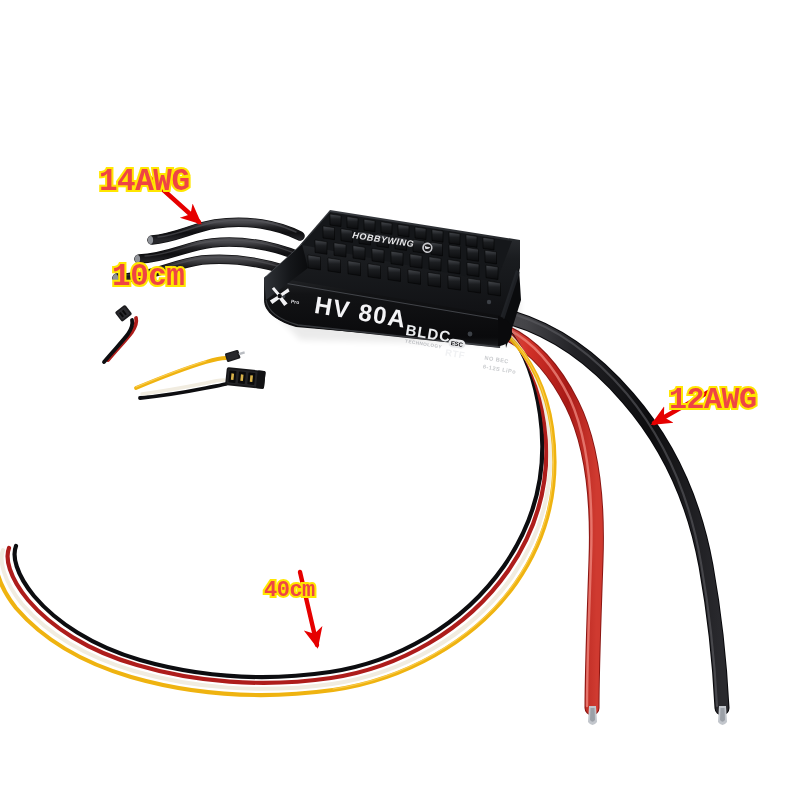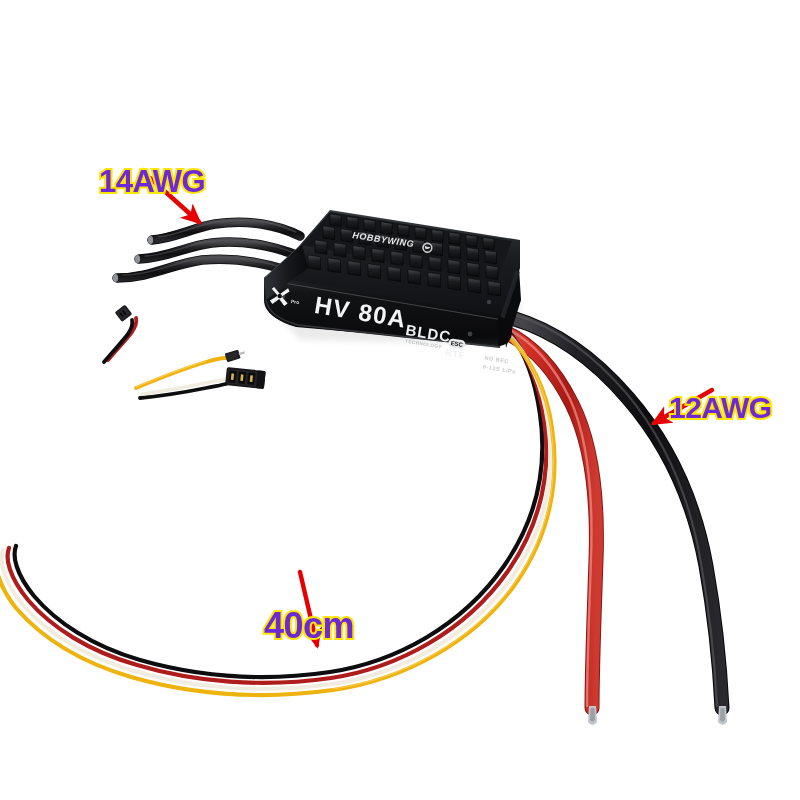--- a/index.html
+++ b/index.html
@@ -19,49 +19,49 @@
     overflow: hidden;
   }
   #scene {
     position: absolute;
     inset: 0;
     width: 800px;
     height: 800px;
   }
   .annot {
     position: absolute;
-    font-family: Liberation Sans, sans-serif;
+    font-family: Liberation Mono, monospace;
     font-weight: bold;
-    color: #6d28d9;
+    color: #ef4444;
     line-height: 1.02;
     white-space: pre;
     letter-spacing: -0.5px;
     -webkit-text-stroke: 4px #ffe600;
     paint-order: stroke fill;
     text-shadow: none;
     pointer-events: none;
   }
   .annot .ln { display: block; }
   #annot-14awg {
     left: 99px;
     top: 103px;
     font-size: 31px;
     text-align: center;
   }
   #annot-14awg .ln2 { margin-left: 8px; }
   #annot-12awg {
     left: 669px;
-    top: 332px;
+    top: 324px;
     font-size: 30px;
     text-align: center;
   }
   #annot-40cm {
     left: 264px;
     top: 535px;
-    font-size: 36px;
+    font-size: 22px;
     text-align: right;
   }
 </style>
 </head>
 <body>
 
 <div id="stage">
 
   <svg id="scene" viewBox="0 0 800 800" xmlns="http://www.w3.org/2000/svg">
     <defs>
@@ -342,20 +342,21 @@
 
     <g>
       <line x1="150" y1="178" x2="199" y2="222" stroke="#e60000" stroke-width="4.4" stroke-linecap="round" marker-end="url(#arrowHead)"></line>
       <line x1="712" y1="390" x2="654" y2="423" stroke="#e60000" stroke-width="4.4" stroke-linecap="round" marker-end="url(#arrowHead)"></line>
       <line x1="300" y1="572" x2="317" y2="645" stroke="#e60000" stroke-width="4.4" stroke-linecap="round" marker-end="url(#arrowHead)"></line>
     </g>
   </svg>
 
   <div class="annot" id="annot-14awg">
     <span class="ln ln1">14AWG</span>
+    <span class="ln ln2">10cm</span>
   </div>
 
   <div class="annot" id="annot-12awg">
     <span class="ln ln1">12AWG</span>
   </div>
 
   <div class="annot" id="annot-40cm">
     <span class="ln ln1">40cm</span>
   </div>
 

